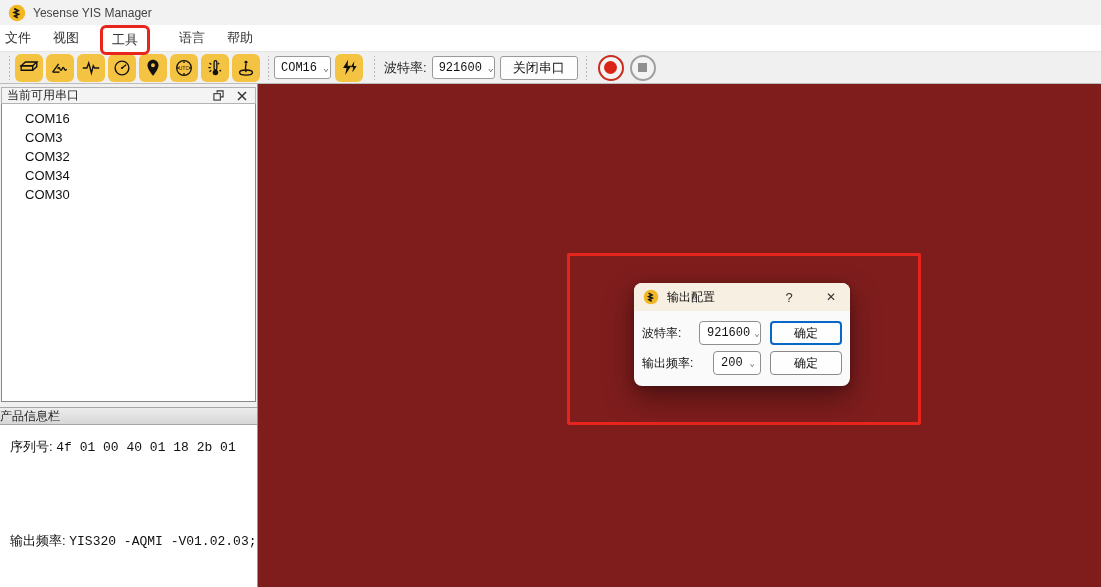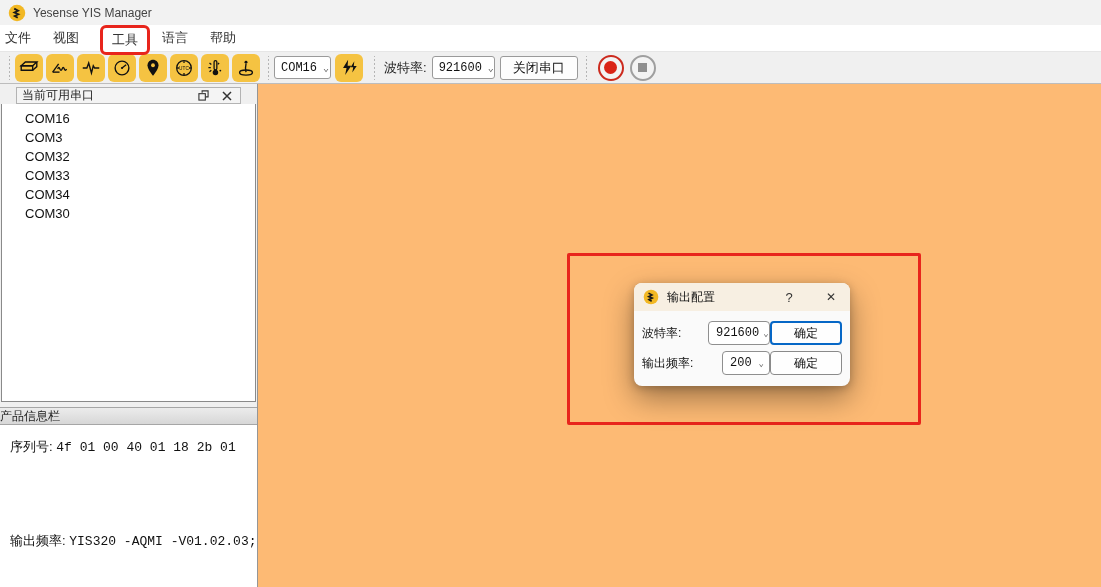--- a/index.html
+++ b/index.html
@@ -8,21 +8,21 @@
   .app { position:absolute; inset:0; display:flex; flex-direction:column; }
 
   
   .titlebar { height:25px; background:#f2f2f2; display:flex; align-items:center; padding-left:8px; flex:none; }
   .titlebar .logo { width:18px; height:18px; margin-right:7px; }
   .titlebar .wtitle { font-size:12px; color:#444; }
 
   
   .menubar { height:27px; background:#ffffff; display:flex; align-items:center; border-bottom:1px solid #e6e6e6; flex:none; position:relative; z-index:5; }
   .menu-item { font-size:13px; color:#333; padding:3px 5px; margin-right:12px; cursor:default; }
-  .menu-item.highlight { border:3px solid #e8251c; border-radius:6px; padding:3px 9px; margin:0 7px 0 4px; position:relative; top:2px; background:#fff; }
+  .menu-item.highlight { border:3px solid #e8251c; border-radius:6px; padding:3px 9px; margin:0 24px 0 4px; position:relative; top:2px; background:#fff; }
 
   
   .toolbar { height:32px; background:#f0f0f0; display:flex; align-items:center; padding-left:4px; border-bottom:1px solid #bdbdbd; flex:none; }
   .handle { width:5px; height:24px; margin:0 3px; background-image:radial-gradient(#b5b5b5 1px, transparent 1.1px); background-size:5px 4px; background-position:center; flex:none; }
   .icon-btn { width:28px; height:28px; border:none; border-radius:6px; background:#f5c342; display:flex; align-items:center; justify-content:center; margin-right:3px; cursor:pointer; flex:none; }
   .icon-btn svg { display:block; }
   .combo { height:23px; background:#fff; border:1px solid #9a9a9a; border-radius:3px; display:flex; align-items:center; padding:0 4px 0 6px; font-family:"Liberation Mono", monospace; font-size:12px; color:#111; cursor:pointer; flex:none; }
   .combo .chev { margin-left:auto; padding-left:6px; color:#555; font-size:10px; }
   .tb-label { font-size:13px; color:#222; margin:0 5px 0 4px; flex:none; }
   .text-btn { height:24px; background:#fdfdfd; border:1px solid #9a9a9a; border-radius:3px; font-size:13px; color:#111; padding:0 12px; margin-left:5px; cursor:pointer; flex:none; font-family:"Liberation Sans", sans-serif; }
@@ -30,51 +30,51 @@
   .round-btn.rec { border:2px solid #cc2a1e; }
   .round-btn.stop { border:2px solid #9f9f9f; }
   .rec-dot { width:13px; height:13px; border-radius:50%; background:#da2417; }
   .stop-sq { width:9px; height:9px; background:#8f8f8f; }
 
   
   .content { flex:1; display:flex; min-height:0; }
 
   
   .dock { width:258px; flex:none; background:#f0f0f0; border-right:1px solid #969696; display:flex; flex-direction:column; padding-top:3px; }
-  .dock-header { height:17px; margin:0 16px; background:#f4f4f4; border:1px solid #b3b3b3; display:flex; align-items:center; padding:0 5px; flex:none; }
+  .dock-header { height:17px; margin:0 1px; background:#f4f4f4; border:1px solid #b3b3b3; display:flex; align-items:center; padding:0 5px; flex:none; }
   .dock-title { font-size:12px; color:#222; flex:1; }
   .dock-btn { width:16px; height:14px; display:flex; align-items:center; justify-content:center; cursor:pointer; margin-left:8px; }
   .port-list { height:298px; flex:none; margin:0 1px; background:#fff; border:1px solid #8a8a8a; border-top:none; padding-top:5px; overflow:hidden; }
   .port-item { font-size:13px; color:#111; line-height:19px; padding-left:23px; cursor:pointer; }
   .splitter { height:5px; flex:none; cursor:row-resize; }
   .info-header { height:18px; flex:none; background:linear-gradient(#ececec,#d7d7d7); border-top:1px solid #a6a6a6; border-bottom:1px solid #a6a6a6; font-size:12px; color:#222; line-height:16px; }
   .info-body { flex:1; background:#fff; padding:13px 0 1px 10px; }
   .info-row { font-size:13px; color:#111; white-space:nowrap; }
   .info-row .mono { font-family:"Liberation Mono", monospace; font-size:13px; }
   .info-row.version { margin-top:76px; }
 
   
-  .main { flex:1; background:#fdba74; position:relative; min-width:0; }
+  .main { flex:1; background:#7f1d1d; position:relative; min-width:0; }
   .annotation-rect { position:absolute; left:309px; top:169px; width:354px; height:172px; border:3px solid #e8251c; border-radius:2px; z-index:1; }
 
   
   .dialog { position:absolute; left:376px; top:199px; width:216px; height:103px; background:#fafafa; border-radius:8px; box-shadow:0 12px 30px rgba(0,0,0,.38), 0 2px 8px rgba(0,0,0,.22); z-index:2; display:flex; flex-direction:column; }
   .dialog-titlebar { height:28px; flex:none; background:#f7efe2; border-radius:8px 8px 0 0; display:flex; align-items:center; padding:0 10px 0 9px; }
   .dialog-titlebar .dlogo { width:16px; height:16px; margin-right:8px; flex:none; }
   .dialog-title { font-size:12px; color:#111; flex:1; }
   .dlg-sys-btn { width:18px; text-align:center; font-size:13px; color:#333; cursor:pointer; flex:none; }
   .dlg-sys-btn.close { margin-left:24px; font-size:12px; }
   .dialog-body { flex:1; padding:10px 8px 0 8px; }
   .dlg-row { display:flex; align-items:center; height:24px; margin-bottom:6px; }
   .dlg-label { font-size:12px; color:#111; flex:none; }
   .dlg-combo { height:24px; border:1px solid #8f8f8f; border-radius:4px; background:#fff; display:flex; align-items:center; padding:0 5px 0 7px; font-family:"Liberation Mono", monospace; font-size:12px; color:#111; margin-left:auto; cursor:pointer; flex:none; }
   .dlg-combo .chev { margin-left:auto; padding-left:4px; color:#555; font-size:9px; }
   .dlg-combo.w62 { width:62px; }
   .dlg-combo.w48 { width:48px; }
-  .dlg-btn { width:72px; height:24px; background:#fefefe; border-radius:4px; font-size:12px; color:#111; cursor:pointer; flex:none; font-family:"Liberation Sans", sans-serif; }
+  .dlg-btn { width:72px; height:24px; margin-left:9px; background:#fefefe; border-radius:4px; font-size:12px; color:#111; cursor:pointer; flex:none; font-family:"Liberation Sans", sans-serif; }
   .dlg-btn.primary { border:2px solid #0667c6; }
   .dlg-btn.normal { border:1px solid #8a8a8a; }
 </style>
 </head>
 <body>
 
 <div class="app">
 
   <div class="titlebar">
     <span class="logo">
@@ -216,21 +216,20 @@
         <span class="dock-btn">
           <svg width="10" height="10" viewBox="0 0 10 10" stroke="#333" stroke-width="1.5">
             <path d="M1 1 L9 9 M9 1 L1 9"></path>
           </svg>
         </span>
       </div>
       <div class="port-list">
         <div class="port-item">COM16</div>
         <div class="port-item">COM3</div>
         <div class="port-item">COM32</div>
-        <div class="port-item">COM33</div>
         <div class="port-item">COM34</div>
         <div class="port-item">COM30</div>
       </div>
       <div class="splitter"></div>
       <div class="info-header">产品信息栏</div>
       <div class="info-body">
         <div class="info-row">
           <span>序列号:</span>
           <span class="mono">4f 01 00 40 01 18 2b 01</span>
         </div>

